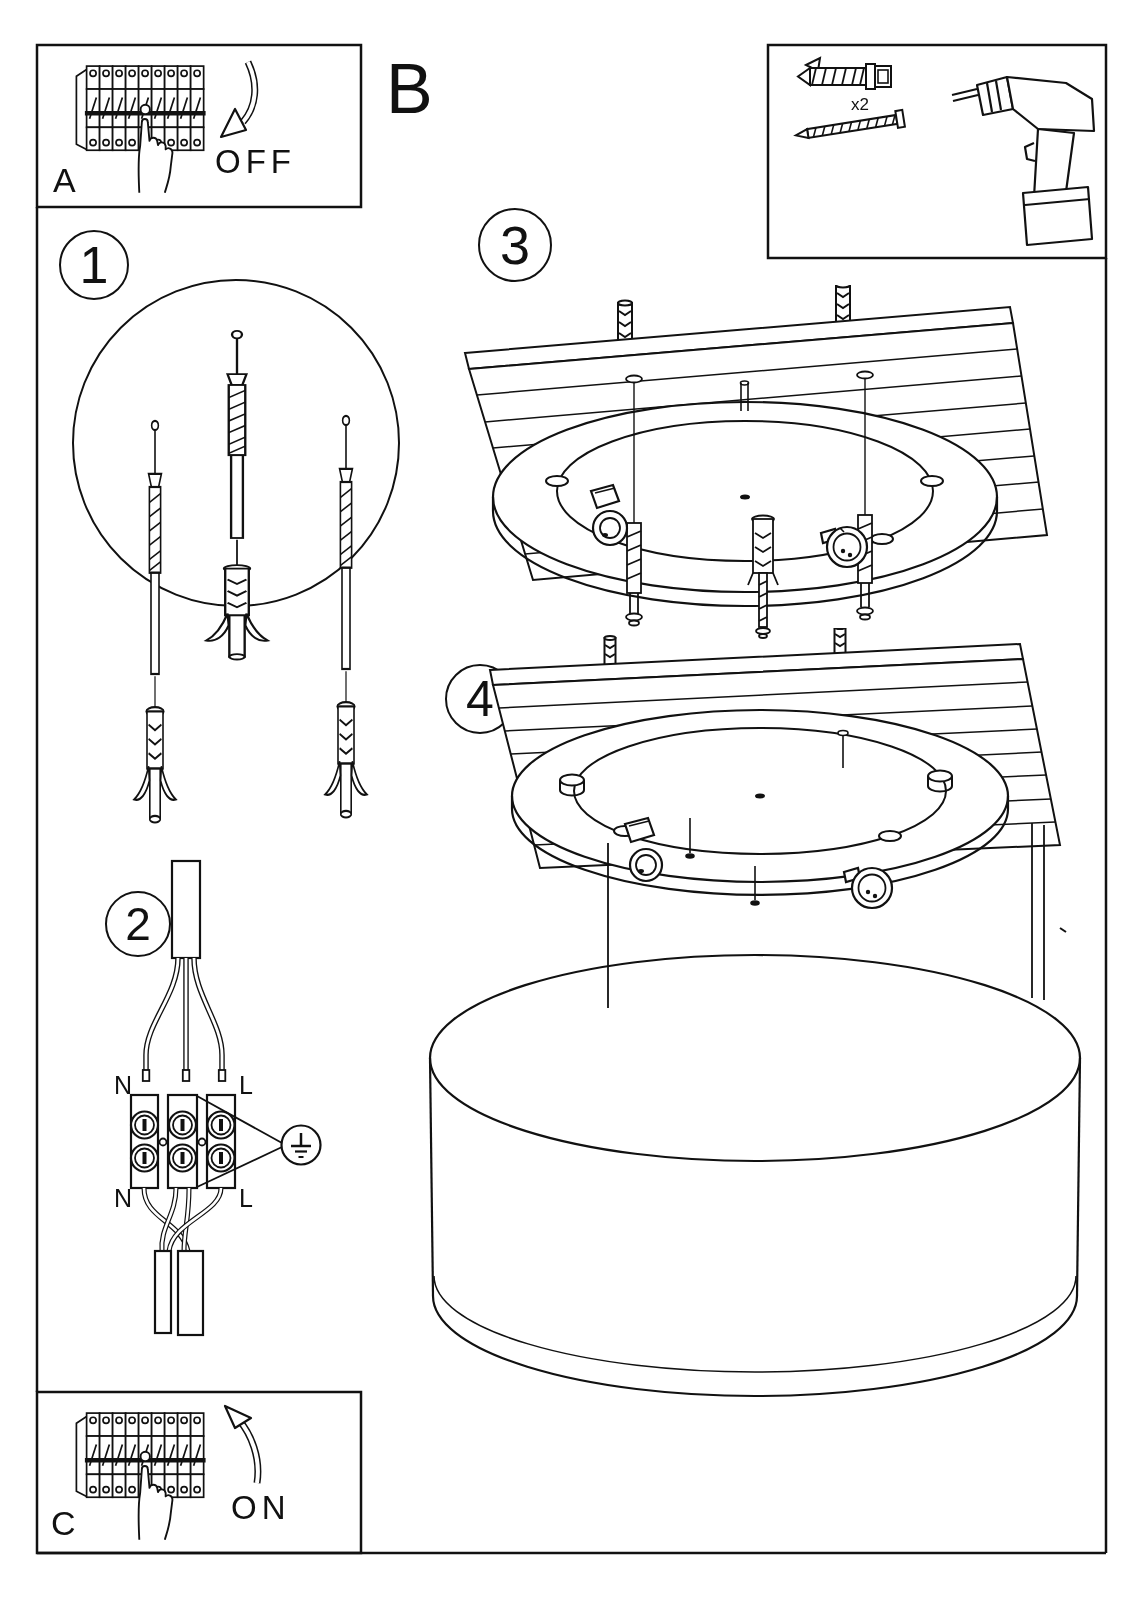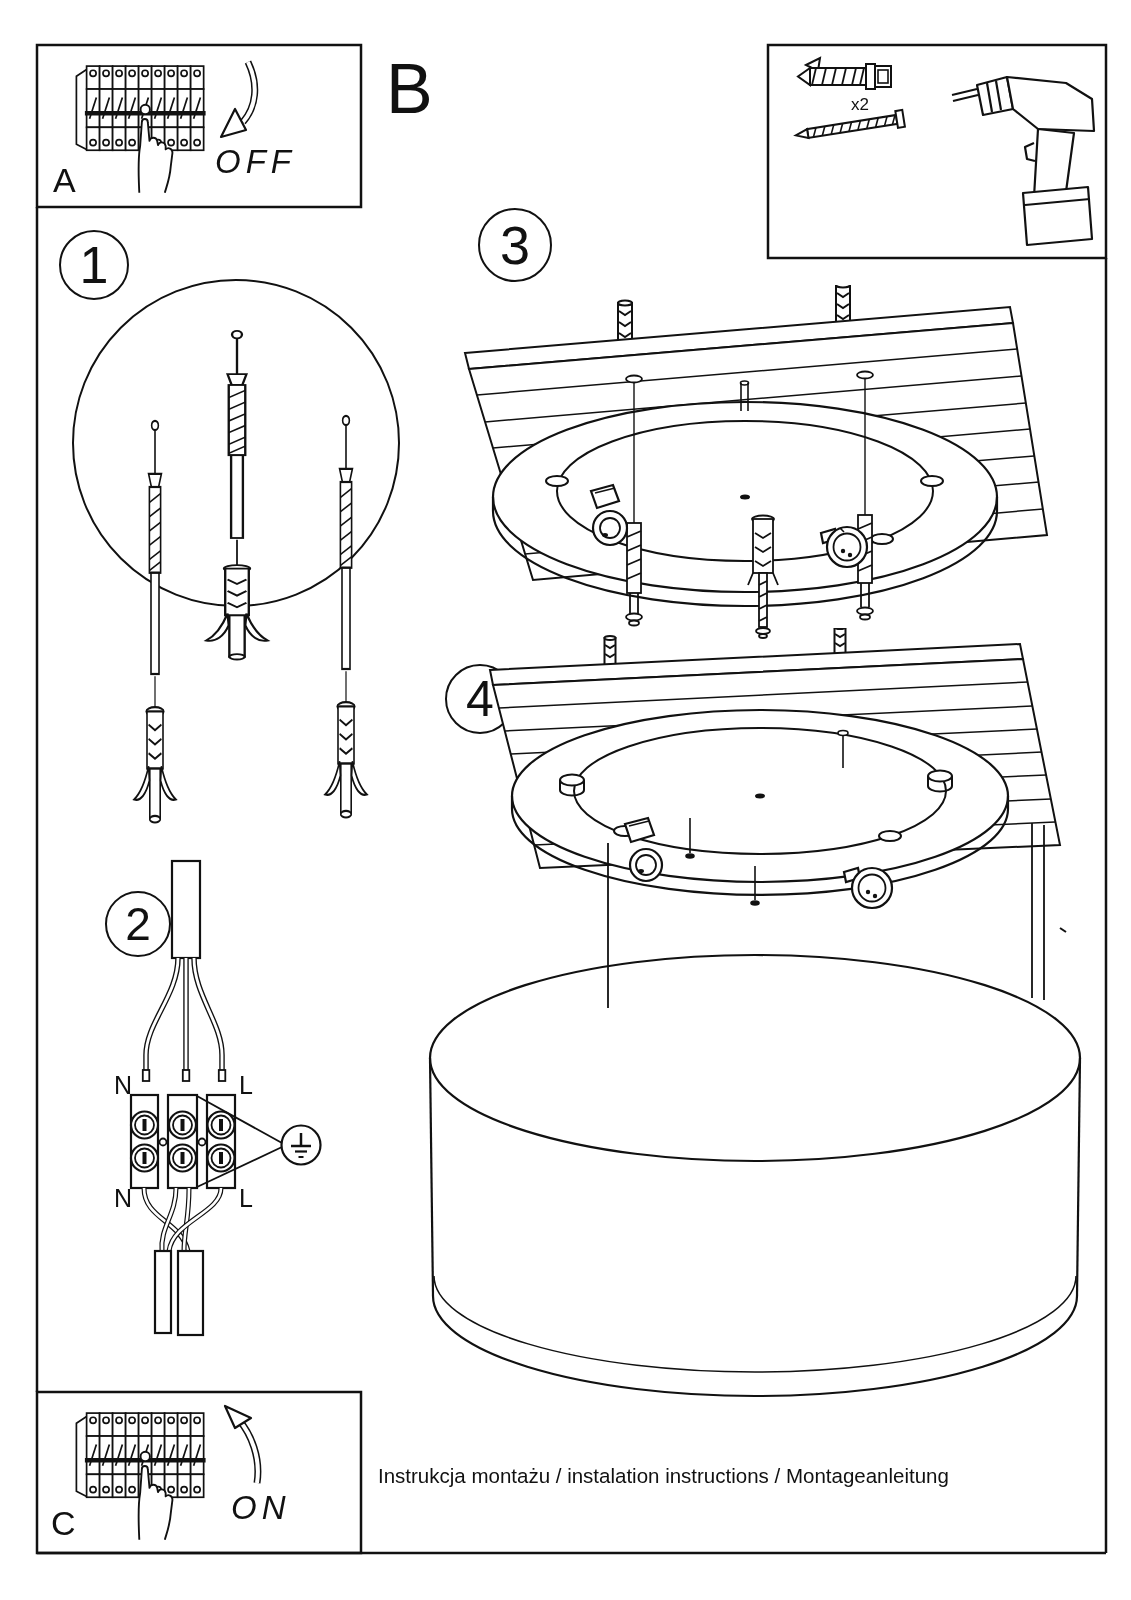--- a/index.html
+++ b/index.html
@@ -1,21 +1,21 @@
 <!DOCTYPE html>
 <html><head>
 <meta charset="utf-8">
 <style>
   html,body{margin:0;padding:0;background:#fff;}
   .page{position:relative;width:1131px;height:1600px;background:#fff;overflow:hidden;
         font-family:"Liberation Sans", sans-serif;color:#111;}
   .abs{position:absolute;}
   svg{display:block;}
   .letter{position:absolute;font-size:34px;color:#111;}
-  .action-label{position:absolute;font-size:33px;letter-spacing:5px;color:#111;font-style:italic;}
+  .action-label{position:absolute;font-size:33px;letter-spacing:5px;color:#111;}
   .big-letter{position:absolute;font-size:70px;color:#111;line-height:1;}
   .qty{position:absolute;font-size:17px;color:#111;}
   .stepnum{position:absolute;border:2.5px solid #111;border-radius:50%;
            display:flex;align-items:center;justify-content:center;color:#111;background:#fff;}
   .stepnum.n1{left:59px;top:230px;width:66px;height:66px;font-size:52px;}
   .stepnum.n2{left:105px;top:891px;width:62px;height:62px;font-size:46px;}
   .stepnum.n3{left:478px;top:208px;width:70px;height:70px;font-size:54px;}
   .stepnum.n4{left:445px;top:664px;width:66px;height:66px;font-size:50px;}
   .footer{position:absolute;left:378px;top:1462px;font-size:20.5px;line-height:27px;color:#111;}
 </style>
@@ -435,16 +435,15 @@
         <path d="M220,91 C224,66 214,42 202,28" fill="none" stroke="#111" stroke-width="7"></path>
         <path d="M220,91 C224,66 214,42 202,28" fill="none" stroke="#fff" stroke-width="4"></path>
         <polygon points="188,14 198,36 214,26" fill="#fff" stroke="#111" stroke-width="2.2" stroke-linejoin="round"></polygon>
       </g>
     </svg>
     <span class="letter" style="left:14px;top:112px">C</span>
     <span class="action-label" style="left:194px;top:97px">ON</span>
   </div>
 
   <div class="footer">
-    <div>Instrukcja montażu / instalation instructions / Montageanleitung</div>
   </div>
 
 </div>
 
 </body></html>

